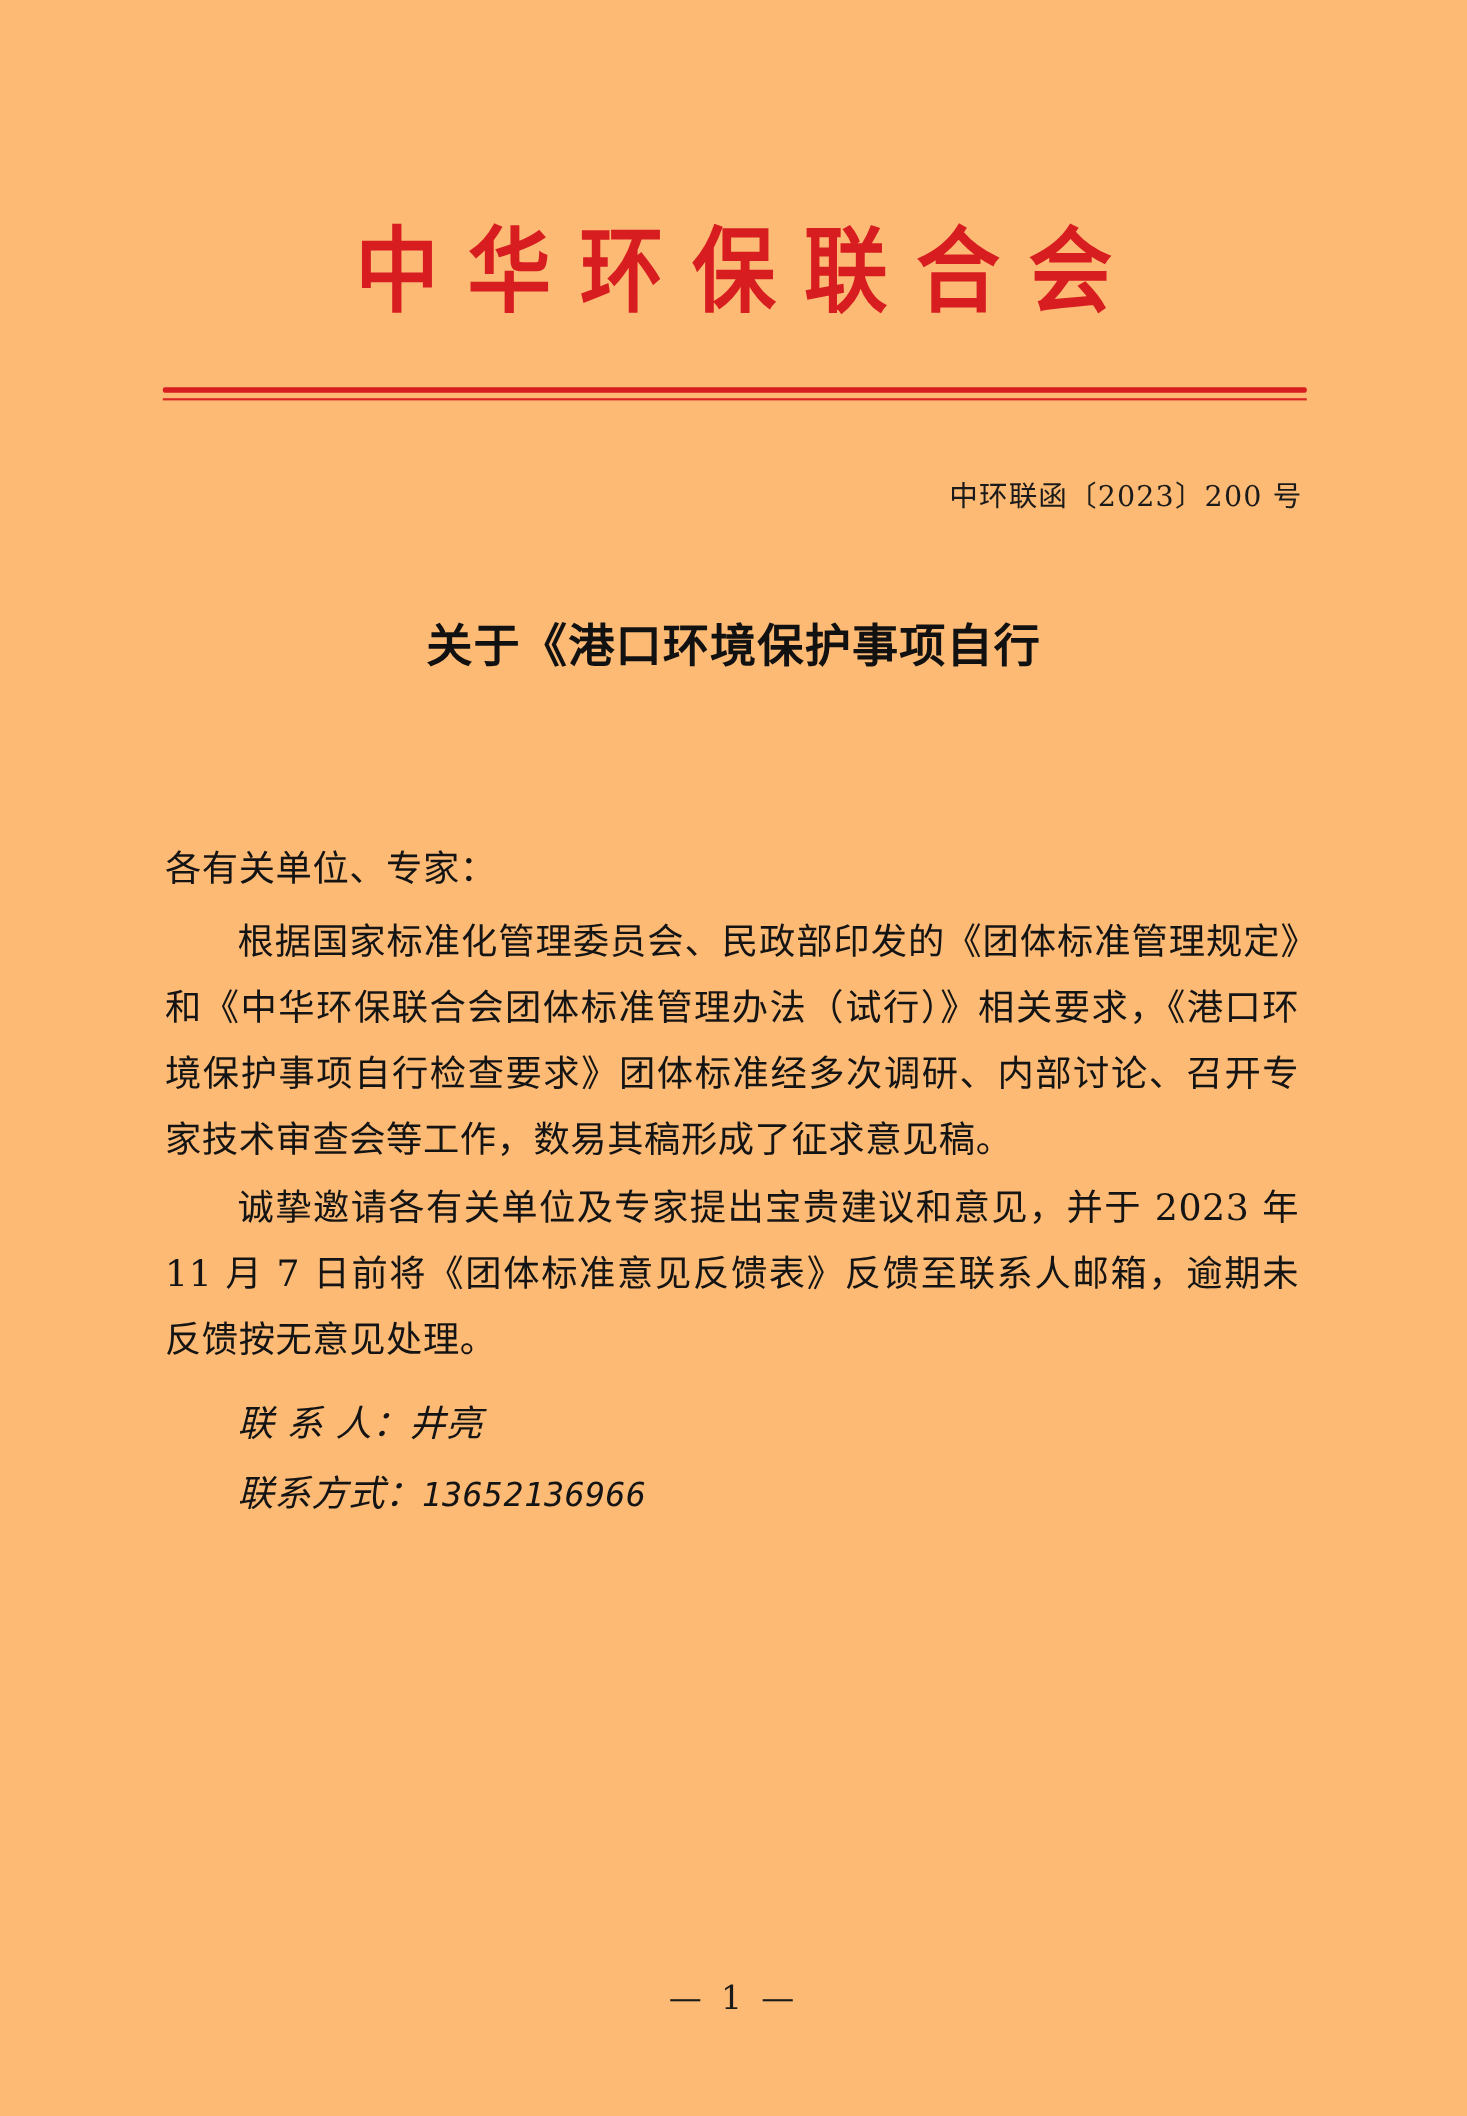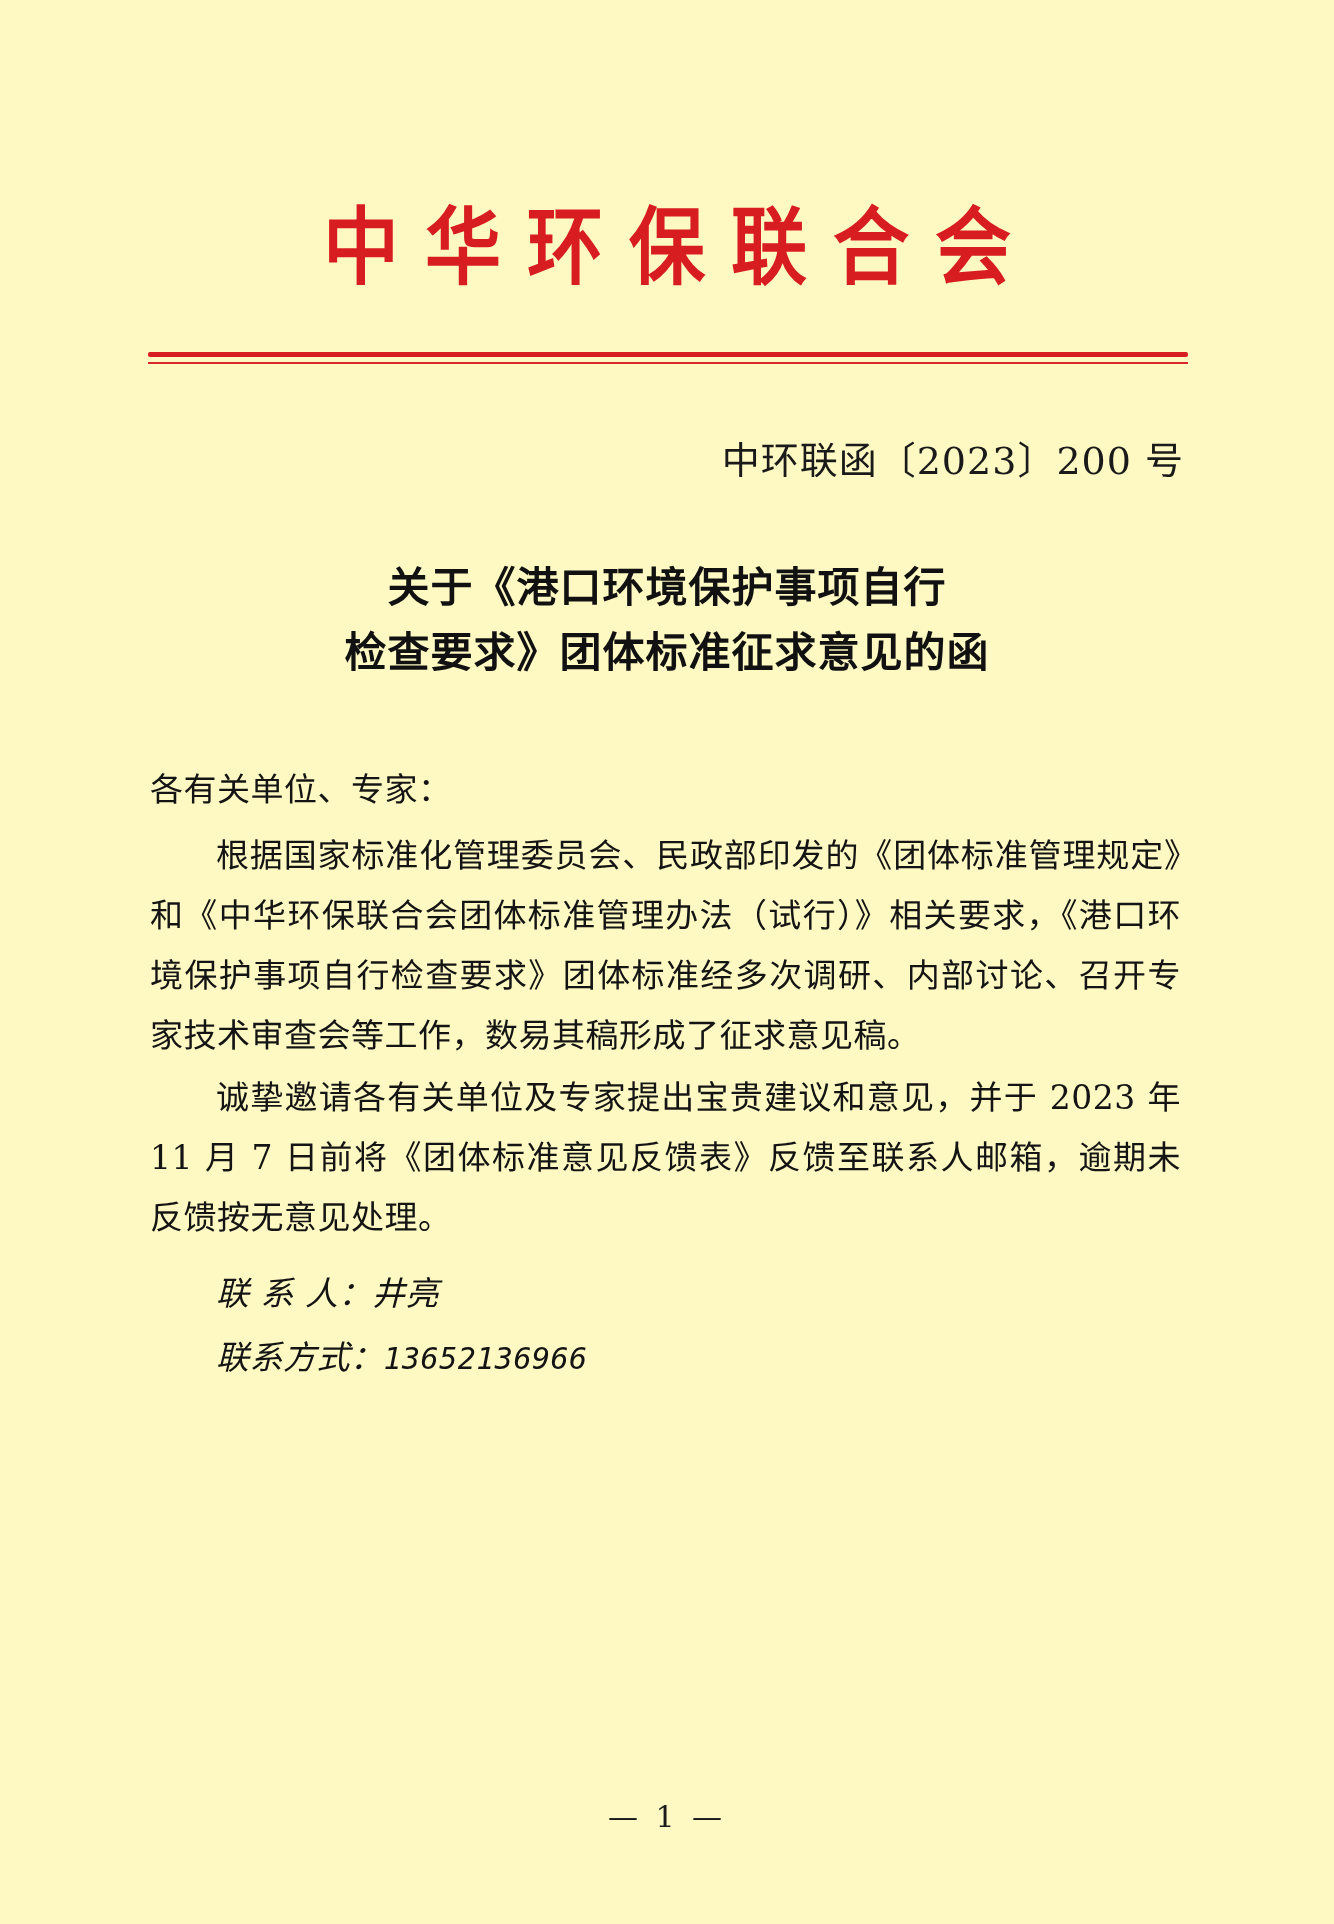--- a/index.html
+++ b/index.html
@@ -12,21 +12,21 @@
     height: 1924px;
     position: relative;
     font-family: "DejaVu Serif", "Liberation Serif", serif;
     color: #1a1a1a;
     overflow: hidden;
   }
 
   .page {
     position: absolute;
     inset: 0;
-    background: #fef9c3;
+    background: #fdba74;
   }
 
   
   .letterhead {
     position: absolute;
     top: 205px;
     left: 0;
     width: 100%;
     text-align: center;
   }
@@ -60,21 +60,21 @@
     width: 100%;
     margin-top: 5px;
     opacity: 0.95;
   }
 
   
   .doc-number {
     position: absolute;
     top: 430px;
     right: 150px;
-    font-size: 38px;
+    font-size: 26px;
     letter-spacing: 1px;
     color: #1a1a1a;
     font-family: "DejaVu Serif", "Liberation Serif", serif;
   }
 
   
   .doc-title {
     position: absolute;
     top: 555px;
     left: 0;
@@ -156,21 +156,20 @@
 
   <div class="rule-wrap">
     <div class="rule-thick"></div>
     <div class="rule-thin"></div>
   </div>
 
   <div class="doc-number">中环联函〔2023〕200 号</div>
 
   <div class="doc-title">
     <span class="line">关于《港口环境保护事项自行</span>
-    <span class="line">检查要求》团体标准征求意见的函</span>
   </div>
 
   <div class="body-block">
     <p class="salutation">各有关单位、专家：</p>
     <p class="para">根据国家标准化管理委员会、民政部印发的《团体标准管理规定》和《中华环保联合会团体标准管理办法（试行）》相关要求，《港口环境保护事项自行检查要求》团体标准经多次调研、内部讨论、召开专家技术审查会等工作，数易其稿形成了征求意见稿。</p>
     <p class="para">诚挚邀请各有关单位及专家提出宝贵建议和意见，并于 2023 年 11 月 7 日前将《团体标准意见反馈表》反馈至联系人邮箱，逾期未反馈按无意见处理。</p>
 
     <ul class="contact-list">
       <li>
         <span class="contact-label">联 系 人：</span><span>井亮</span>

